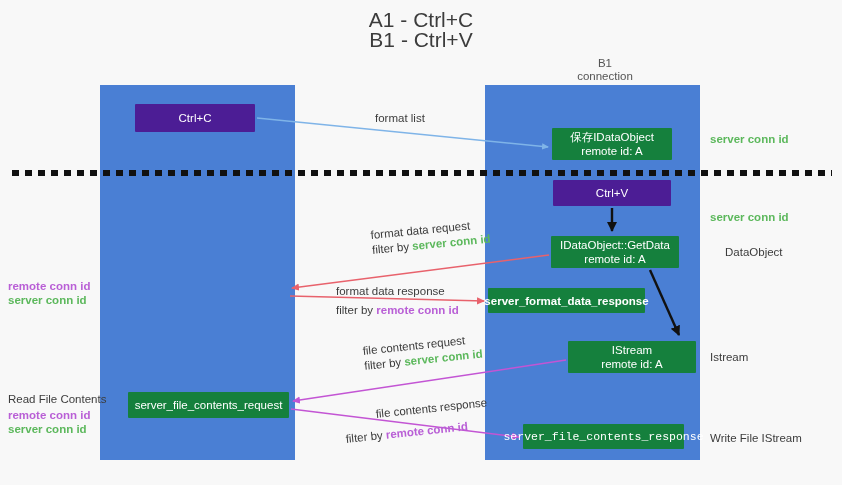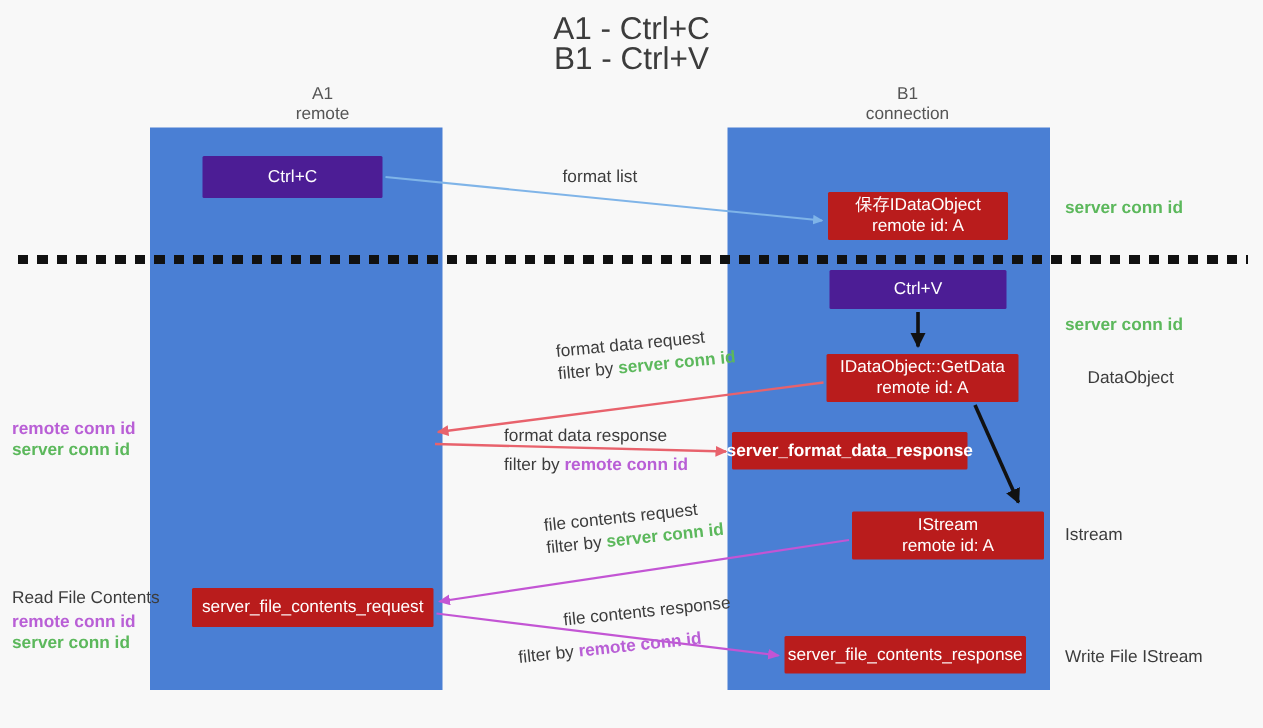--- a/index.html
+++ b/index.html
@@ -62,31 +62,31 @@
     flex-direction: column;
     align-items: center;
     justify-content: center;
     text-align: center;
     color: #ffffff;
     font-size: 11.5px;
     line-height: 14px;
     border-radius: 1px;
   }
   .node.green  { background: #4c1d95; }
-  .node.orange { background: #b91c1c; }
+  .node.orange { background: #15803d; }
 
   #node-ctrlc   { left: 135px; top: 104px; width: 120px; height: 28px; }
   #node-store   { left: 552px; top: 128px; width: 120px; height: 32px; }
   #node-ctrlv   { left: 553px; top: 180px; width: 118px; height: 26px; }
   #node-getdata { left: 551px; top: 236px; width: 128px; height: 32px; }
   #node-sfdreq  { left: 129px; top: 277px; width: 159px; height: 26px; }
   #node-sfdresp { left: 488px; top: 288px; width: 157px; height: 25px; font-weight: bold; }
   #node-istream { left: 568px; top: 341px; width: 128px; height: 32px; }
   #node-sfcreq  { left: 128px; top: 392px; width: 161px; height: 26px; }
-  #node-sfcresp { left: 523px; top: 424px; width: 161px; height: 25px; }
+  #node-sfcresp { left: 523px; top: 424px; width: 161px; height: 25px; font-family: Liberation Mono, monospace; }
 
   
   .side-label {
     font-size: 11.5px;
     line-height: 14px;
     white-space: nowrap;
   }
   .green-txt  { color: #5cb85c; font-weight: bold; }
   .purple-txt { color: #b95fd6; font-weight: bold; }
   .plain-txt  { color: #3c3c3c; }
@@ -124,24 +124,20 @@
 </head>
 <body>
 
 <div id="stage">
 
   <div class="abs" id="title">
     <div>A1 - Ctrl+C</div>
     <div>B1 - Ctrl+V</div>
   </div>
 
-  <div class="abs col-head" id="head-a1">
-    <div>A1</div>
-    <div>remote</div>
-  </div>
   <div class="abs col-head" id="head-b1">
     <div>B1</div>
     <div>connection</div>
   </div>
 
   <div class="abs lane" id="lane-a1"></div>
   <div class="abs lane" id="lane-b1"></div>
 
   <svg class="abs" id="vector-layer" viewBox="0 0 842 485" width="842" height="485">
     <defs>

